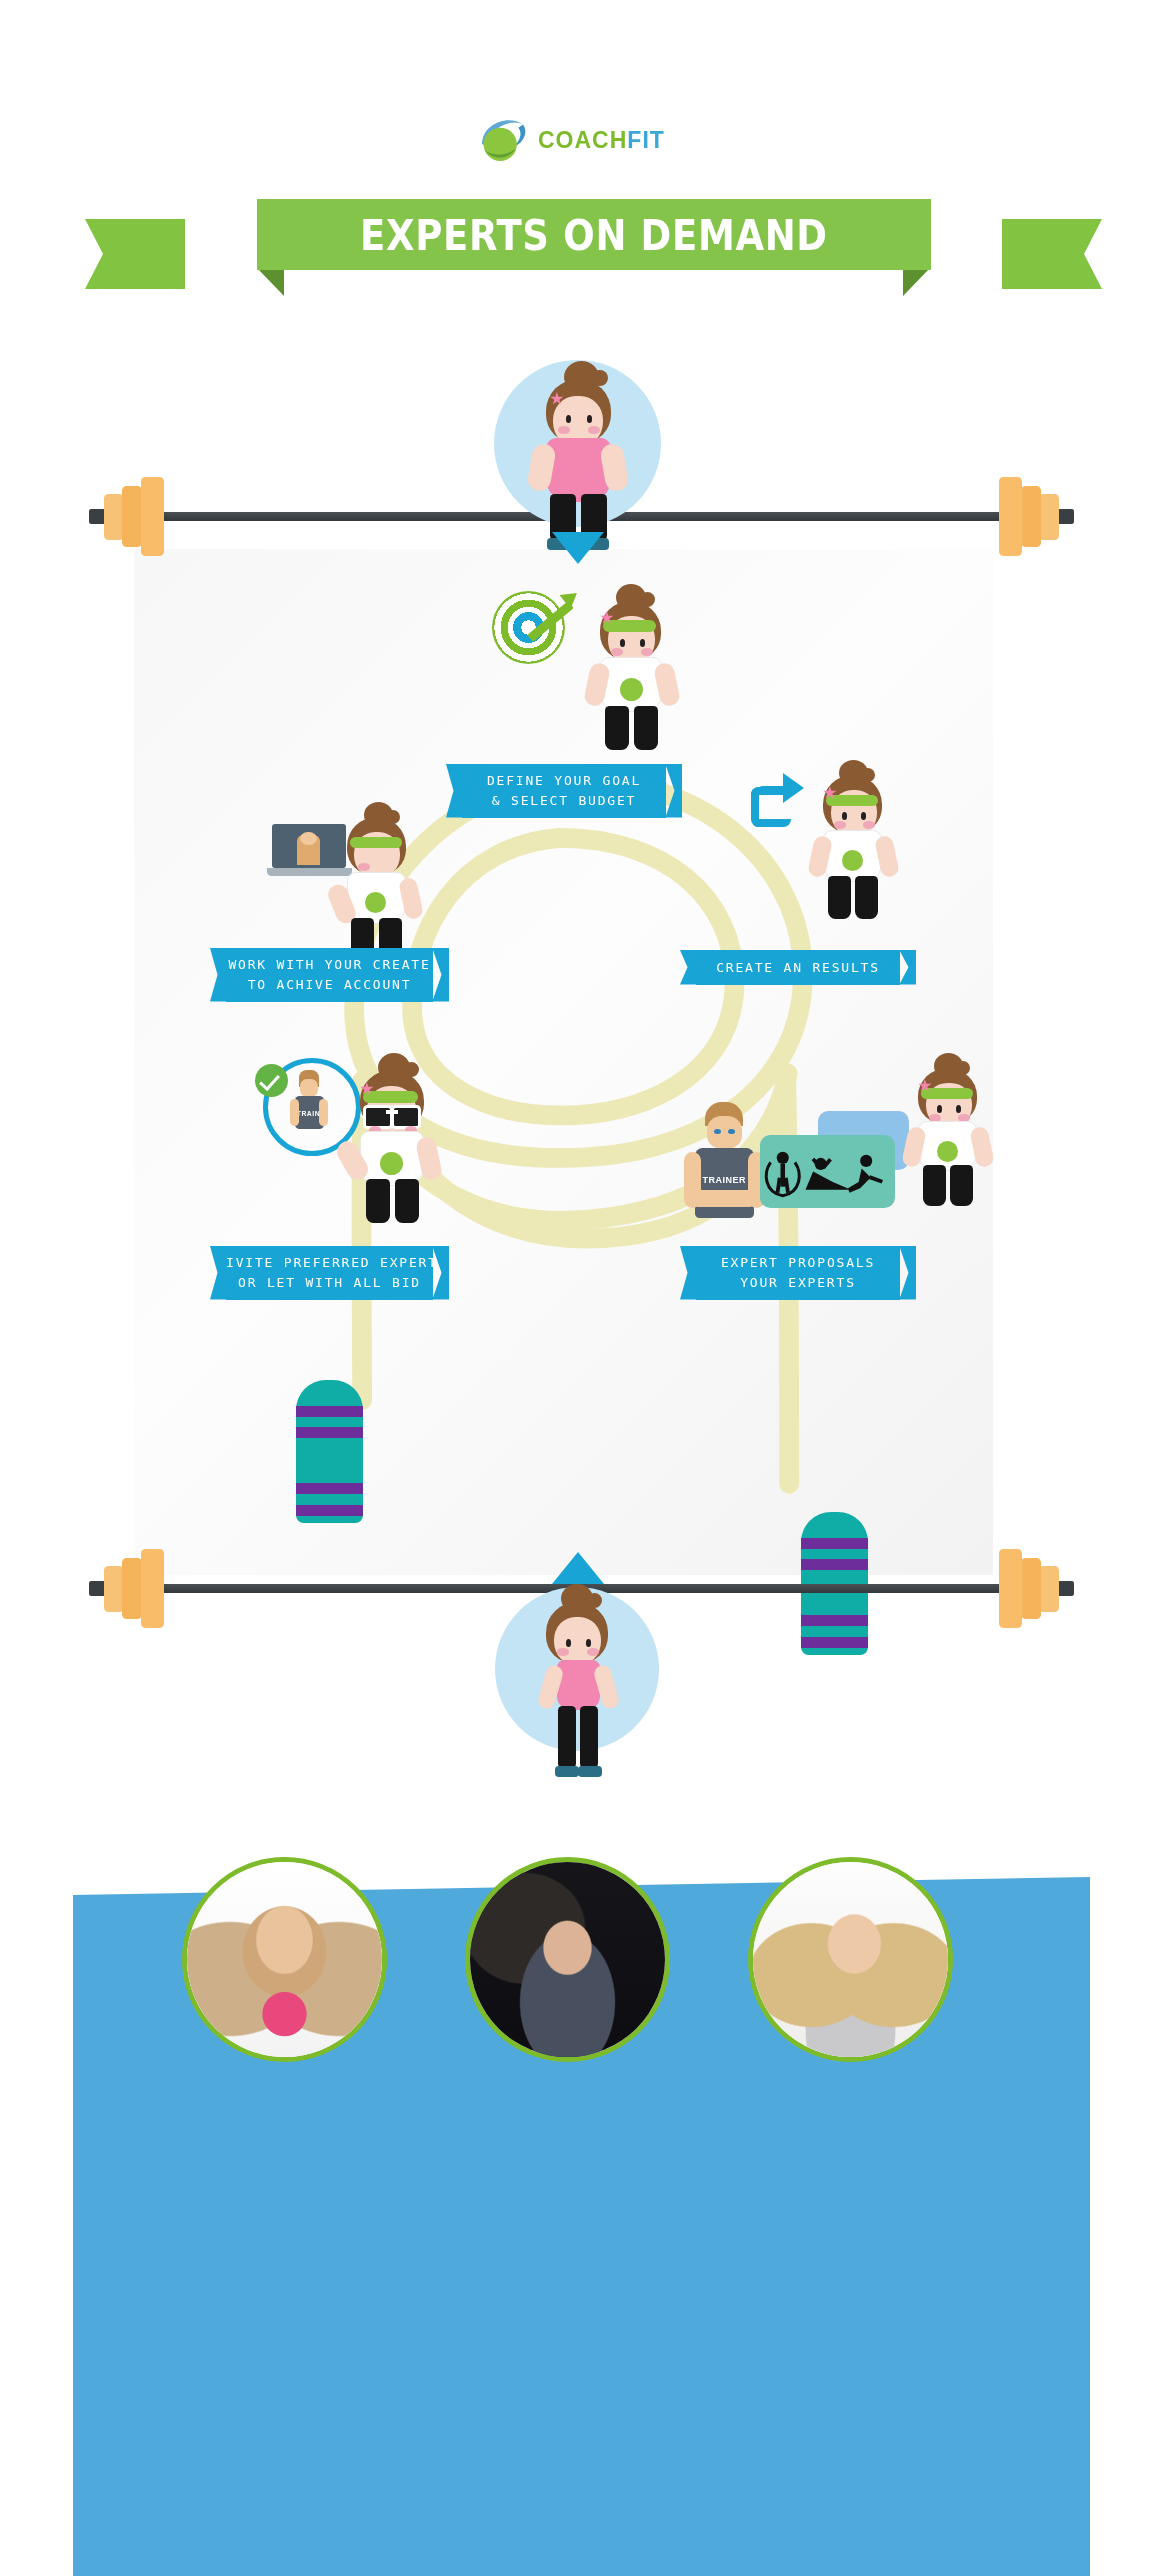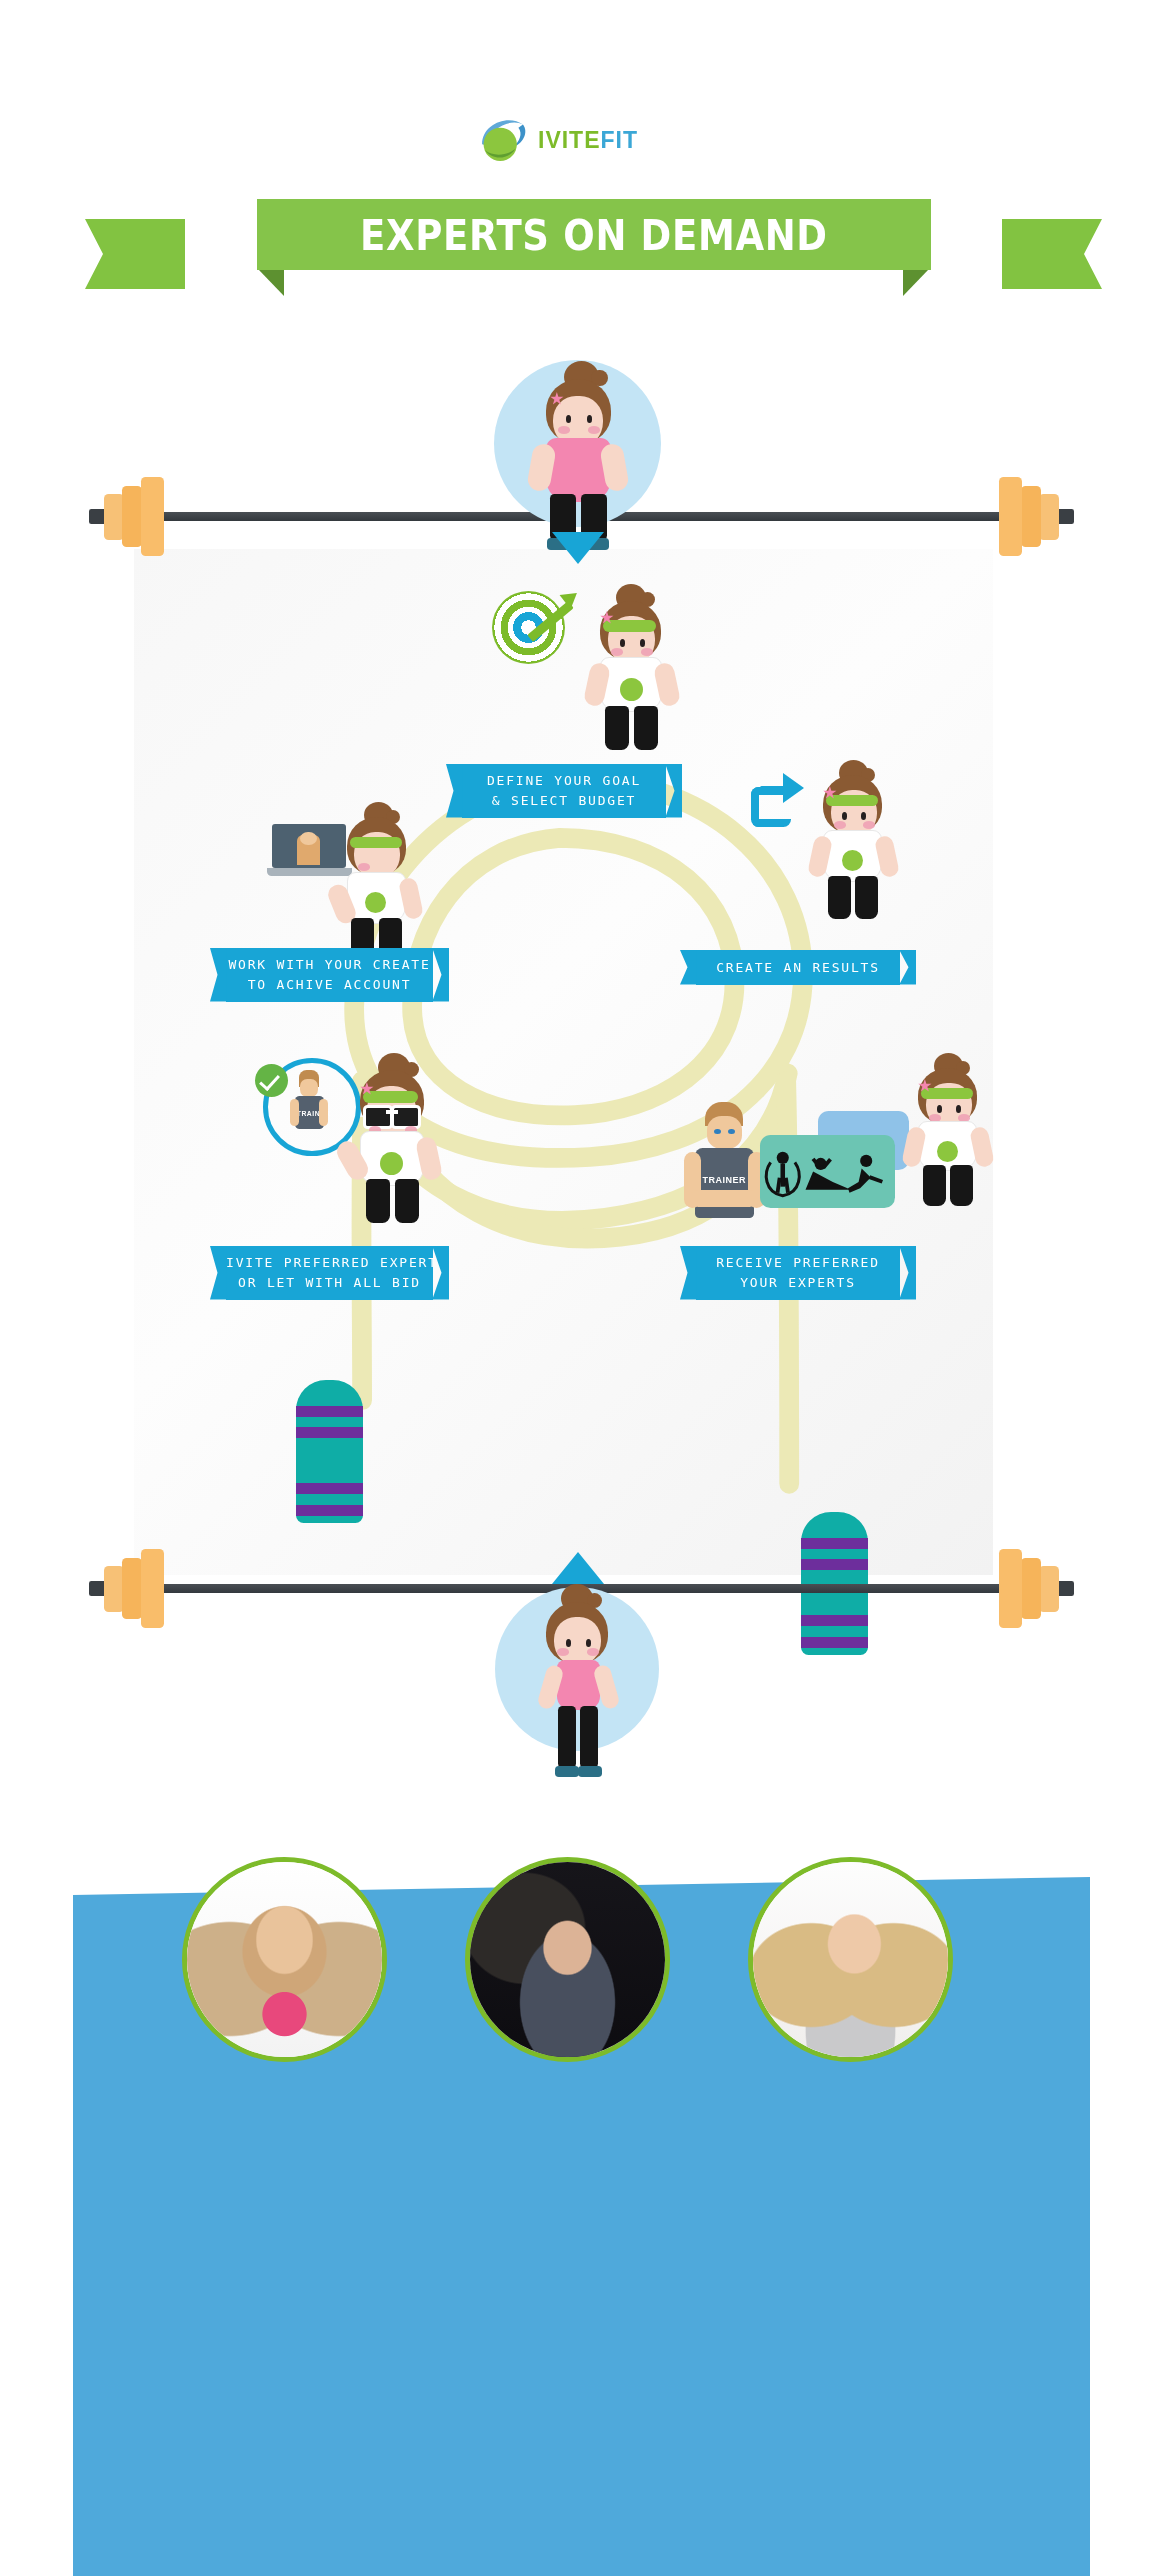--- a/index.html
+++ b/index.html
@@ -166,21 +166,21 @@
   <div id="logo">
     <div id="logo-mark">
       <svg width="53" height="53" viewBox="0 0 70 70">
         <path d="M8 40 C8 12, 44 0, 62 14 C48 6, 18 16, 16 42 Z" fill="#5fa8d8"></path>
         <path d="M62 14 C70 24, 62 40, 48 44 C58 36, 62 26, 56 18 Z" fill="#3d92c9"></path>
         <circle cx="32" cy="40" r="22" fill="#8cc63e"></circle>
         <path d="M12 48 C22 62, 44 60, 52 46 C40 56, 22 56, 12 48 Z" fill="#5f9e31"></path>
       </svg>
     </div>
     <div id="logo-text">
-      <span class="w">IVITE</span><span class="f">FIT</span>
+      <span class="w">COACH</span><span class="f">FIT</span>
     </div>
   </div>
 
   <div id="banner-wrap">
     <div class="ribbon-tail left"></div>
     <div class="ribbon-tail right"></div>
     <div class="ribbon-fold l"></div>
     <div class="ribbon-fold r"></div>
     <div id="ribbon-main">
       <div id="banner-title">EXPERTS ON DEMAND</div>
@@ -414,21 +414,21 @@
     <div class="cheek" style="left:64px;top:61px;"></div>
     <div class="torso" style="left:24px;top:68px;width:59px;height:50px;background:#ffffff;border:1.5px solid #e8e8e8;box-sizing:border-box;border-radius:9px 9px 18px 18px;"></div>
     <div class="tshirt-logo" style="left:43px;top:88px;width:21px;height:21px;"></div>
     <div class="arm" style="left:10.6px;top:74px;width:18px;height:40px;transform:rotate(12deg);"></div>
     <div class="arm" style="left:79px;top:74px;width:18px;height:40px;transform:rotate(-12deg);"></div>
     <div class="leg" style="left:29px;top:112px;width:23px;height:41px;"></div>
     <div class="leg" style="left:56px;top:112px;width:23px;height:41px;"></div>
   </div>
 
   <div class="lbl" id="lbl-proposals">
-    <span class="ln">RECEIVE PREFERRED</span>
+    <span class="ln">EXPERT PROPOSALS</span>
     <span class="ln">YOUR EXPERTS</span>
   </div>
 
   <div class="bottle" style="left:296px;top:1380px;height:143px;">
     <div class="stripe" style="top:26px;"></div>
     <div class="stripe" style="top:47px;"></div>
     <div class="stripe" style="top:103px;"></div>
     <div class="stripe" style="top:125px;"></div>
   </div>
   <div class="bottle" style="left:801px;top:1512px;height:143px;">

